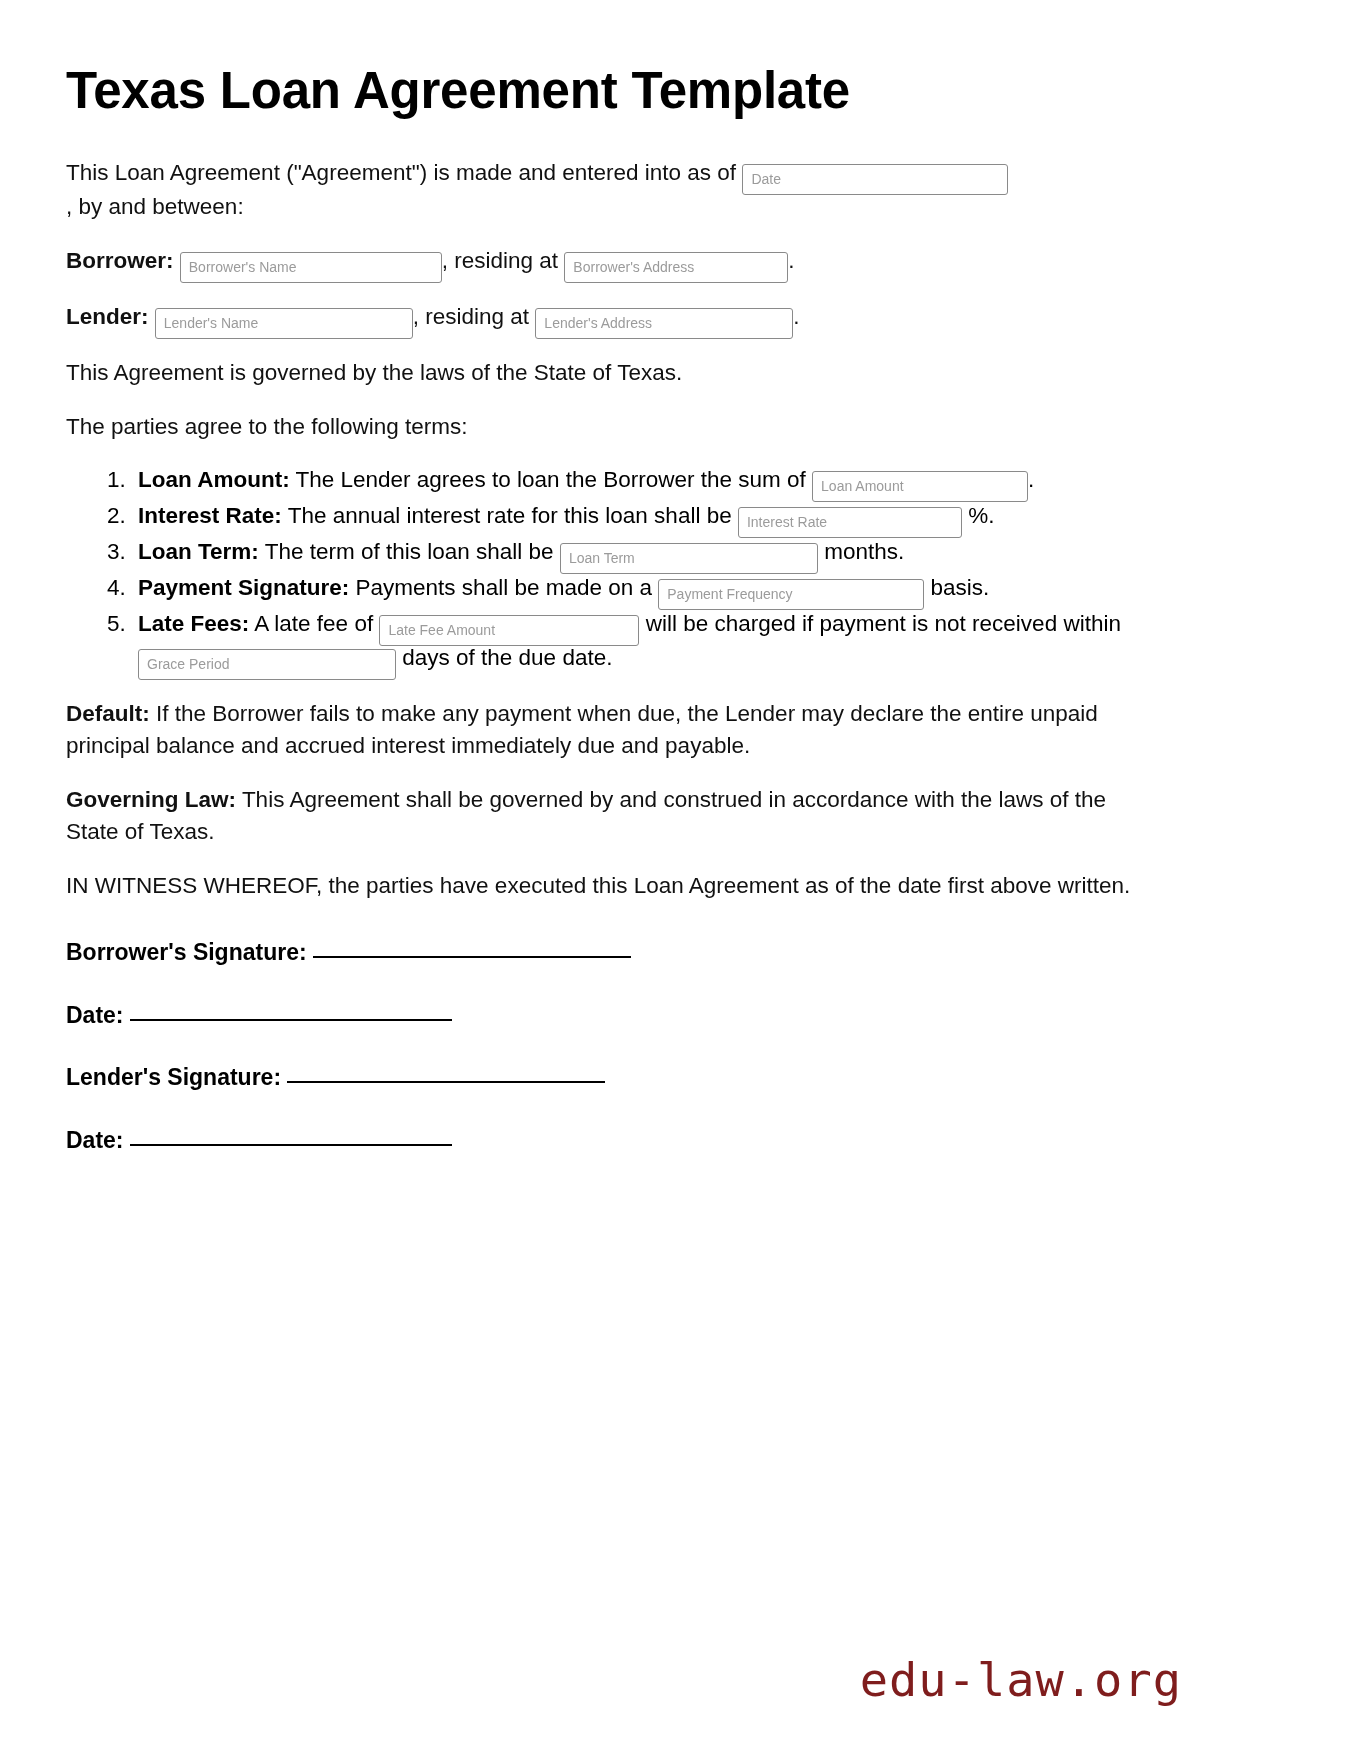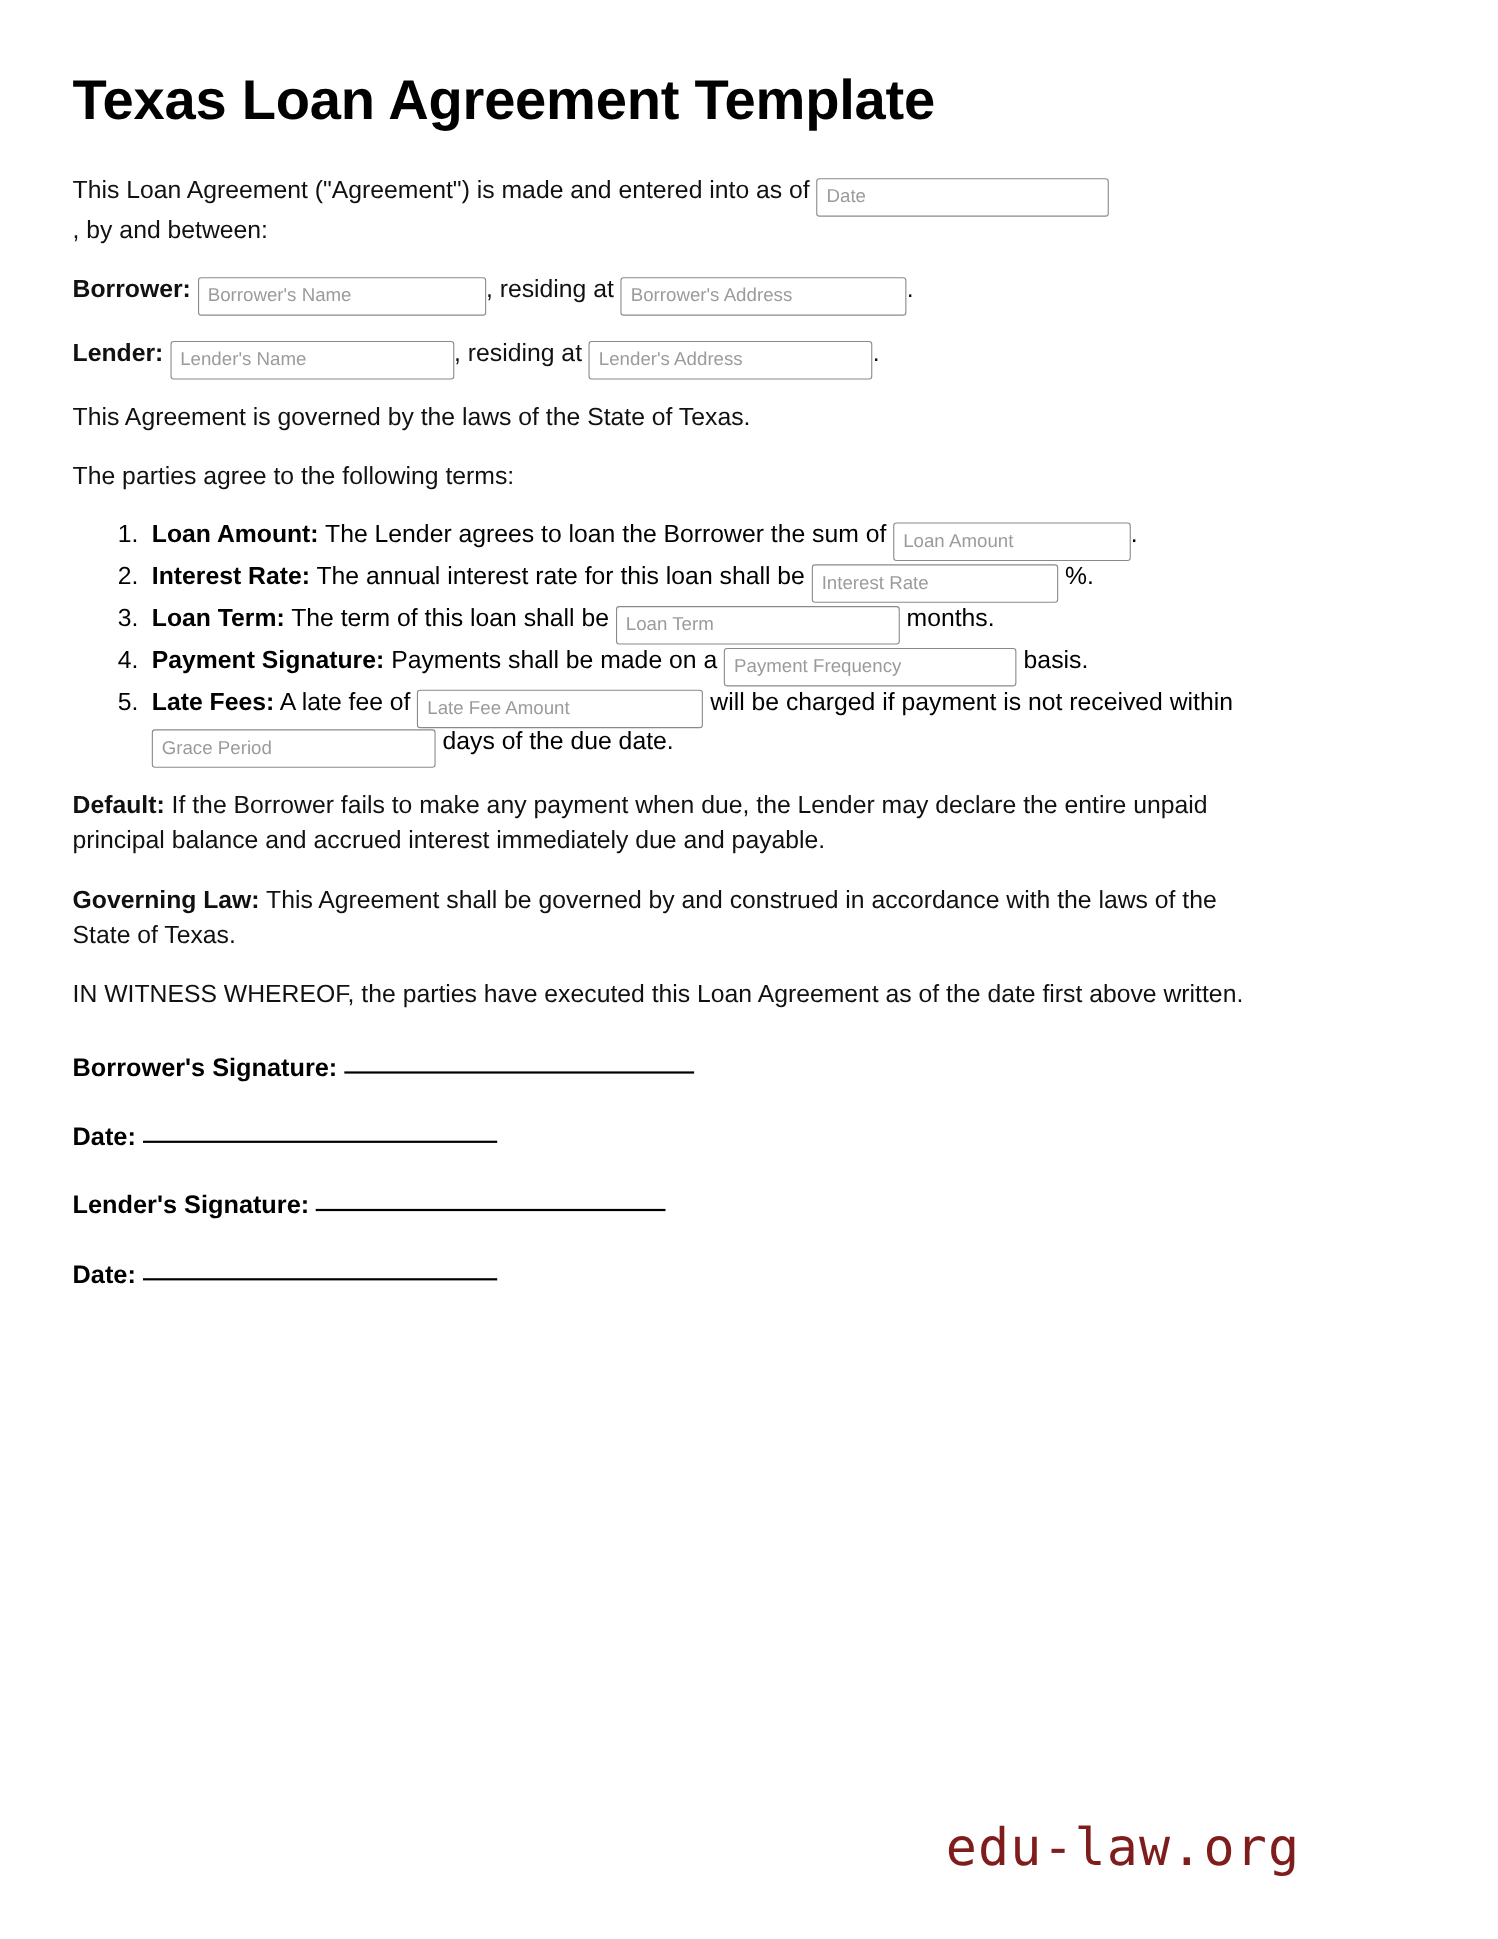--- a/index.html
+++ b/index.html
@@ -44,35 +44,35 @@
 
   
   .fld {
     display: inline-block;
     box-sizing: border-box;
     border: 1px solid #8a8a8a;
     border-radius: 3px;
     background: #ffffff;
     color: #9b9b9b;
     font-family: "Liberation Sans", "DejaVu Sans", sans-serif;
-    font-size: 17px;
+    font-size: 14px;
     line-height: 1;
     padding: 6px 8px 7px 8px;
     vertical-align: baseline;
     position: relative;
     top: 4px;
     white-space: nowrap;
     overflow: hidden;
     outline: none;
   }
   .fld::placeholder { color: #9b9b9b; opacity: 1; }
 
   .w-date      { width: 266px; }
   .w-bname     { width: 262px; }
-  .w-baddr     { width: 260px; }
+  .w-baddr     { width: 224px; }
   .w-lname     { width: 258px; }
   .w-laddr     { width: 258px; }
   .w-amount    { width: 216px; }
   .w-rate      { width: 224px; }
   .w-term      { width: 258px; }
   .w-freq      { width: 266px; }
   .w-latefee   { width: 260px; }
   .w-grace     { width: 258px; }
 
   ol.terms {

